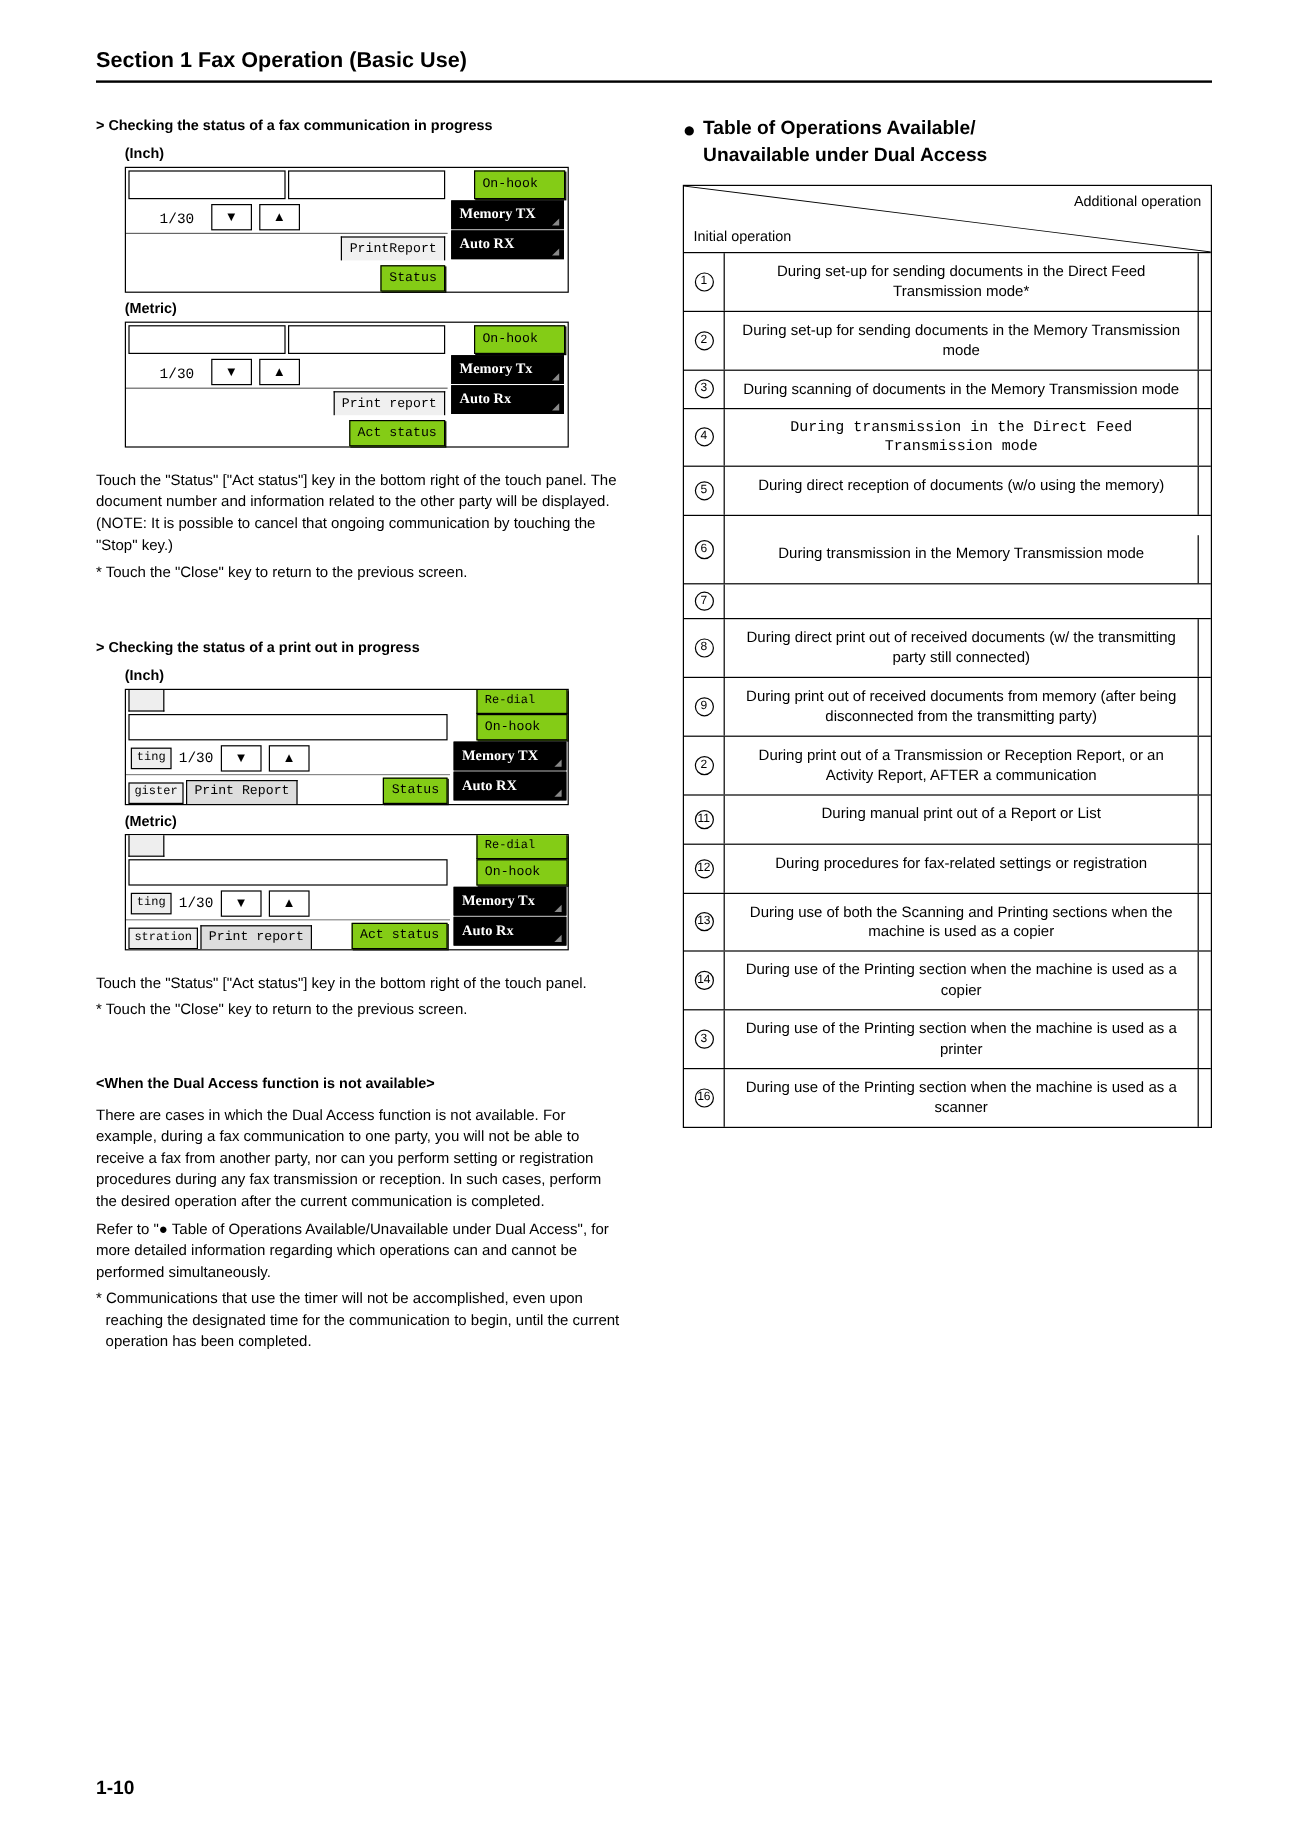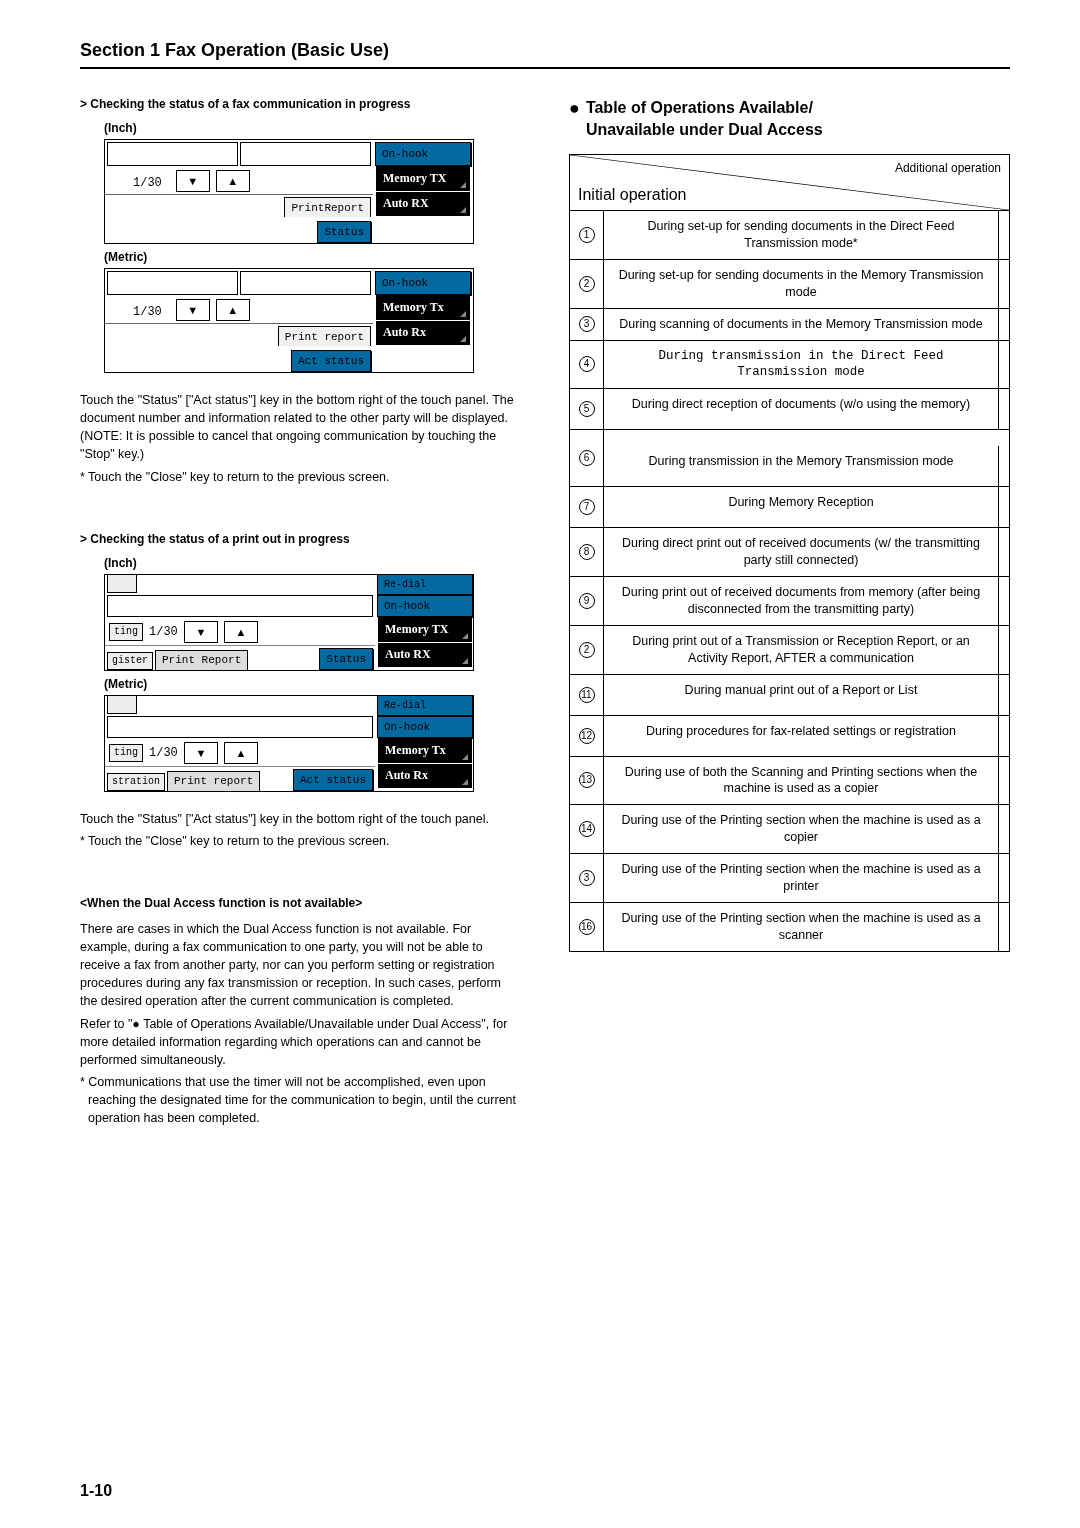--- a/index.html
+++ b/index.html
@@ -12,21 +12,21 @@
   .body-text { font-size: 12.5px; line-height: 1.45; margin-bottom: 4px; }
   .body-block { margin: 18px 0; }
   .lcd-wrap { padding-left: 24px; margin-bottom: 6px; }
 
   
   .lcd { width: 370px; border: 1px solid #000; background: #fff; position: relative; }
   .lcd-frac { font-family: "Courier New", monospace; font-size: 12px; padding: 0 8px 2px 24px; align-self: flex-end; }
   .arrow-btn { width: 34px; height: 22px; border: 1.5px solid #000; display:flex; align-items:center; justify-content:center; font-size: 11px; background:#fff; }
   .dark-btn { background: #000; color: #fff; font-family: "Times New Roman", serif; font-weight: bold; font-size: 12px; text-align: left; padding: 3px 6px; border: 1px solid #000; margin: 1px; height: 24px; position: relative; }
   .dark-btn::after { content:""; position:absolute; right:3px; bottom:2px; width:0; height:0; border-left:6px solid transparent; border-bottom:6px solid #888; }
-  .light-btn { background: #0369a1; color:#000; font-family: "Courier New", monospace; font-size: 11px; border:1.5px solid #000; padding:2px 6px; height:22px; display:flex; align-items:center; box-shadow: 1px 1px 0 #000; }
+  .light-btn { background: #84cc16; color:#000; font-family: "Courier New", monospace; font-size: 11px; border:1.5px solid #000; padding:2px 6px; height:22px; display:flex; align-items:center; box-shadow: 1px 1px 0 #000; margin-left: 20px; }
   .tab-btn { font-family: "Courier New", monospace; font-size: 11px; border:1px solid #000; border-bottom:none; padding:2px 6px; height:20px; display:flex; align-items:center; background:#f0f0f0; }
   .tab-btn.active { background:#ddd; }
   .lcd-top-two { display:flex; gap:2px; padding:2px; }
   .lcd-top-two > div { flex:1; height:24px; border:1px solid #000; }
   .lcd-mid-arrows { display:flex; align-items:center; gap:6px; padding: 2px 4px;}
   .lcd-tabs-row { display:flex; gap:2px; padding:0 2px; align-items:flex-end; }
   .lcd-thin-border { border-top:1px solid #666;flex-direction:column; }
 
   
   .lcd2 { width: 370px; border:1px solid #000; }
@@ -38,21 +38,21 @@
   .pair-row { display:flex; align-items:center; gap:6px; padding:2px 4px;}
   .pair-row .frac { font-family:"Courier New",monospace; font-size:12px; }
 
   
   .bullet-heading { font-size: 16px; font-weight: bold; line-height: 1.35; margin-bottom: 14px; display:flex; }
   .bullet-heading .dot { font-size: 18px; margin-right: 6px; line-height: 1.3;}
   .ops-table { border: 1.5px solid #000; width: 100%; }
   .ops-table-head { position: relative; height: 56px; border-bottom: 1px solid #000; }
   .diag-svg { position:absolute; inset:0; width:100%; height:100%; }
   .ao-label { position:absolute; top: 6px; right: 8px; font-size: 12px; }
-  .io-label { position:absolute; bottom: 6px; left: 8px; font-size: 16px; }
+  .io-label { position:absolute; bottom: 6px; left: 8px; font-size: 12px; }
   .ops-row { display:flex; border-bottom: 1px solid #000; }
   .ops-row:last-child { border-bottom: none; }
   .ops-num { width: 34px; border-right: 1px solid #000; display:flex; align-items:center; justify-content:center; font-size: 12px; padding: 6px 0;}
   .ops-text { flex:1; padding: 7px 8px 7px 8px; font-size: 12.5px; line-height: 1.35; border-right: 1px solid #000; text-align: center; }
   .ops-tail { width: 10px; }
   .circ { display:inline-flex; width:16px; height:16px; border:1px solid #000; border-radius:50%; align-items:center; justify-content:center; font-size:10px; line-height:1;}
 
   .page-num { position: absolute; bottom: 28px; left: 80px; font-size: 16px; font-weight: bold; }
   .gap-md { height: 28px; }
 </style>
@@ -263,21 +263,20 @@
             <div class="ops-num">
               <span class="circ">6</span>
             </div>
             <div class="ops-text" style="min-height: 40px; margin-top: 16px;">During transmission in the Memory Transmission mode</div>
             <div class="ops-tail"></div>
           </div>
           <div class="ops-row">
             <div class="ops-num">
               <span class="circ">7</span>
             </div>
-            <div class="ops-text" style="min-height: 40px;">During Memory Reception</div>
             <div class="ops-tail"></div>
           </div>
           <div class="ops-row">
             <div class="ops-num">
               <span class="circ">8</span>
             </div>
             <div class="ops-text">During direct print out of received documents (w/ the transmitting party still connected)</div>
             <div class="ops-tail"></div>
           </div>
           <div class="ops-row">

